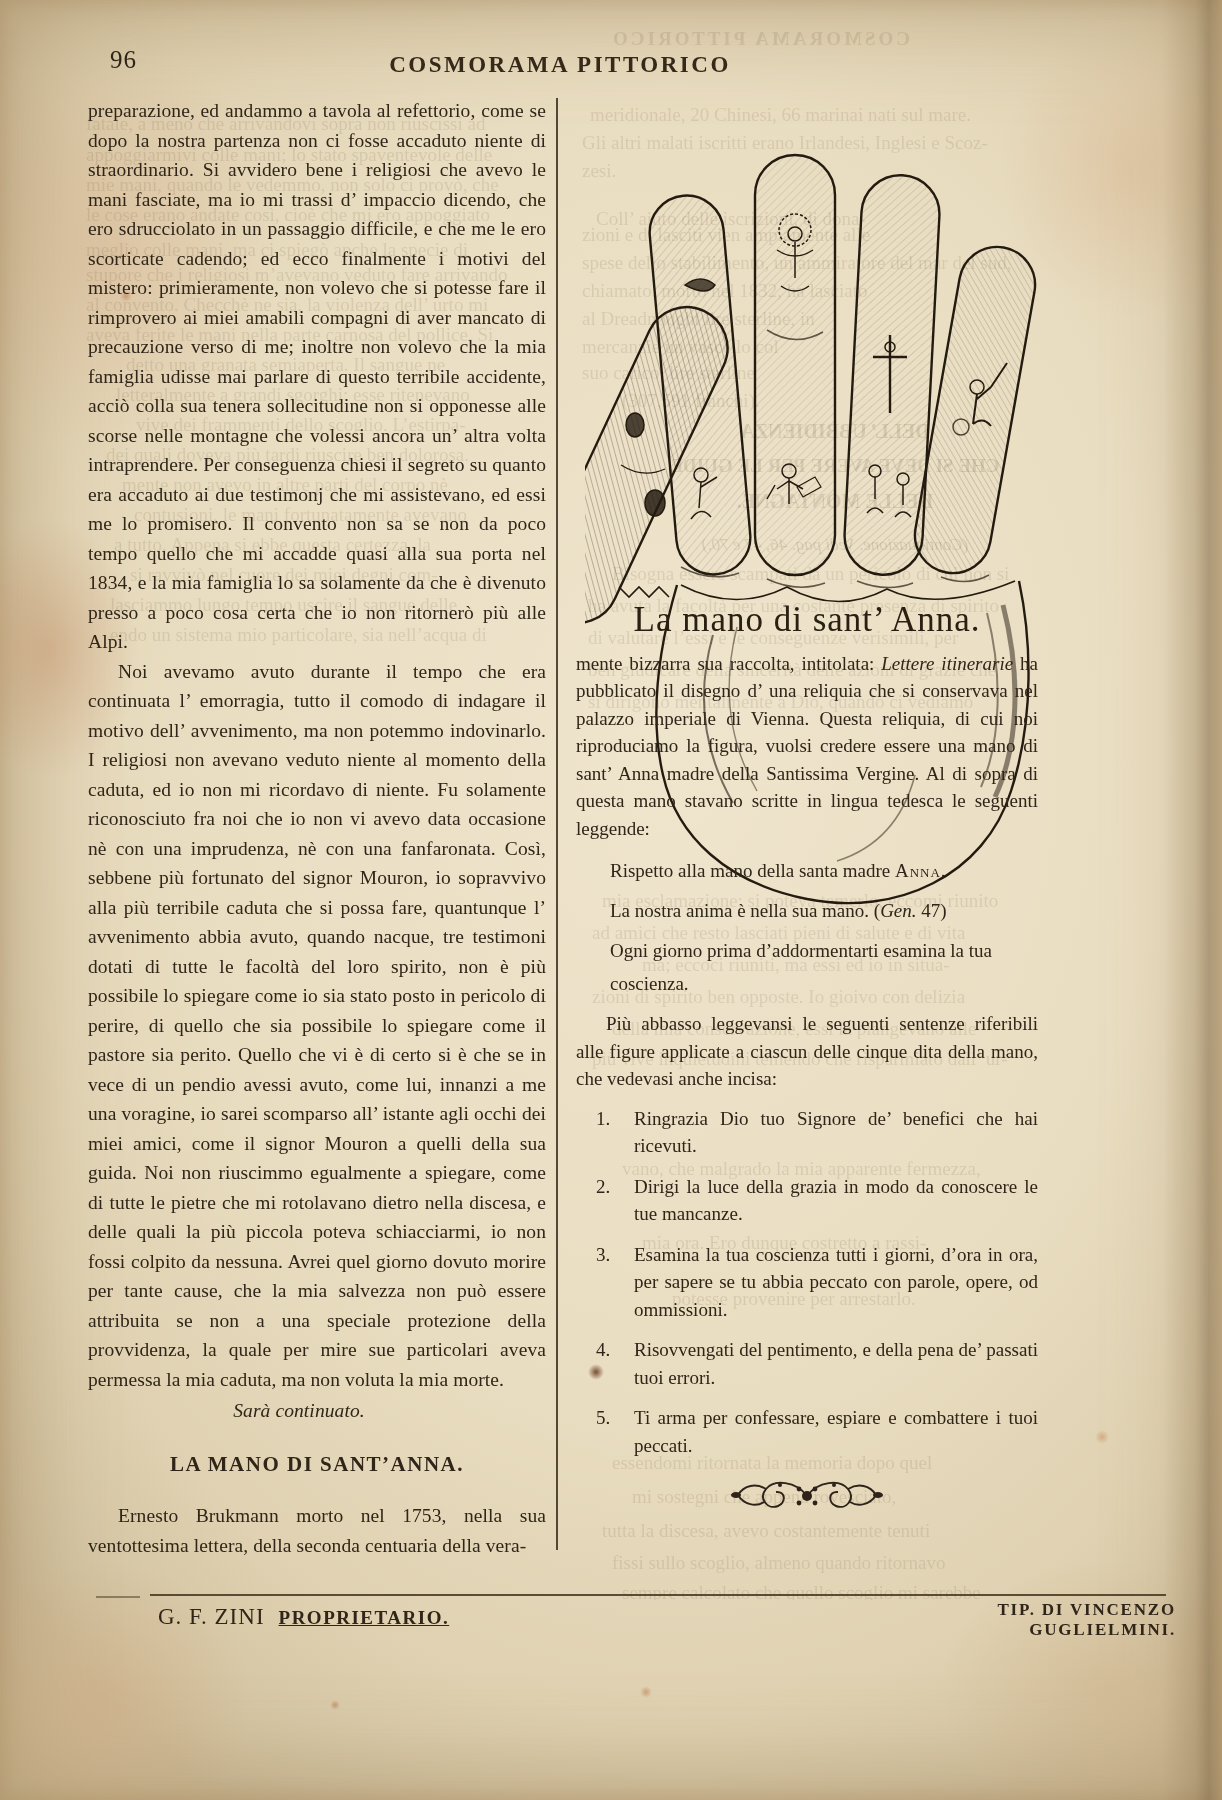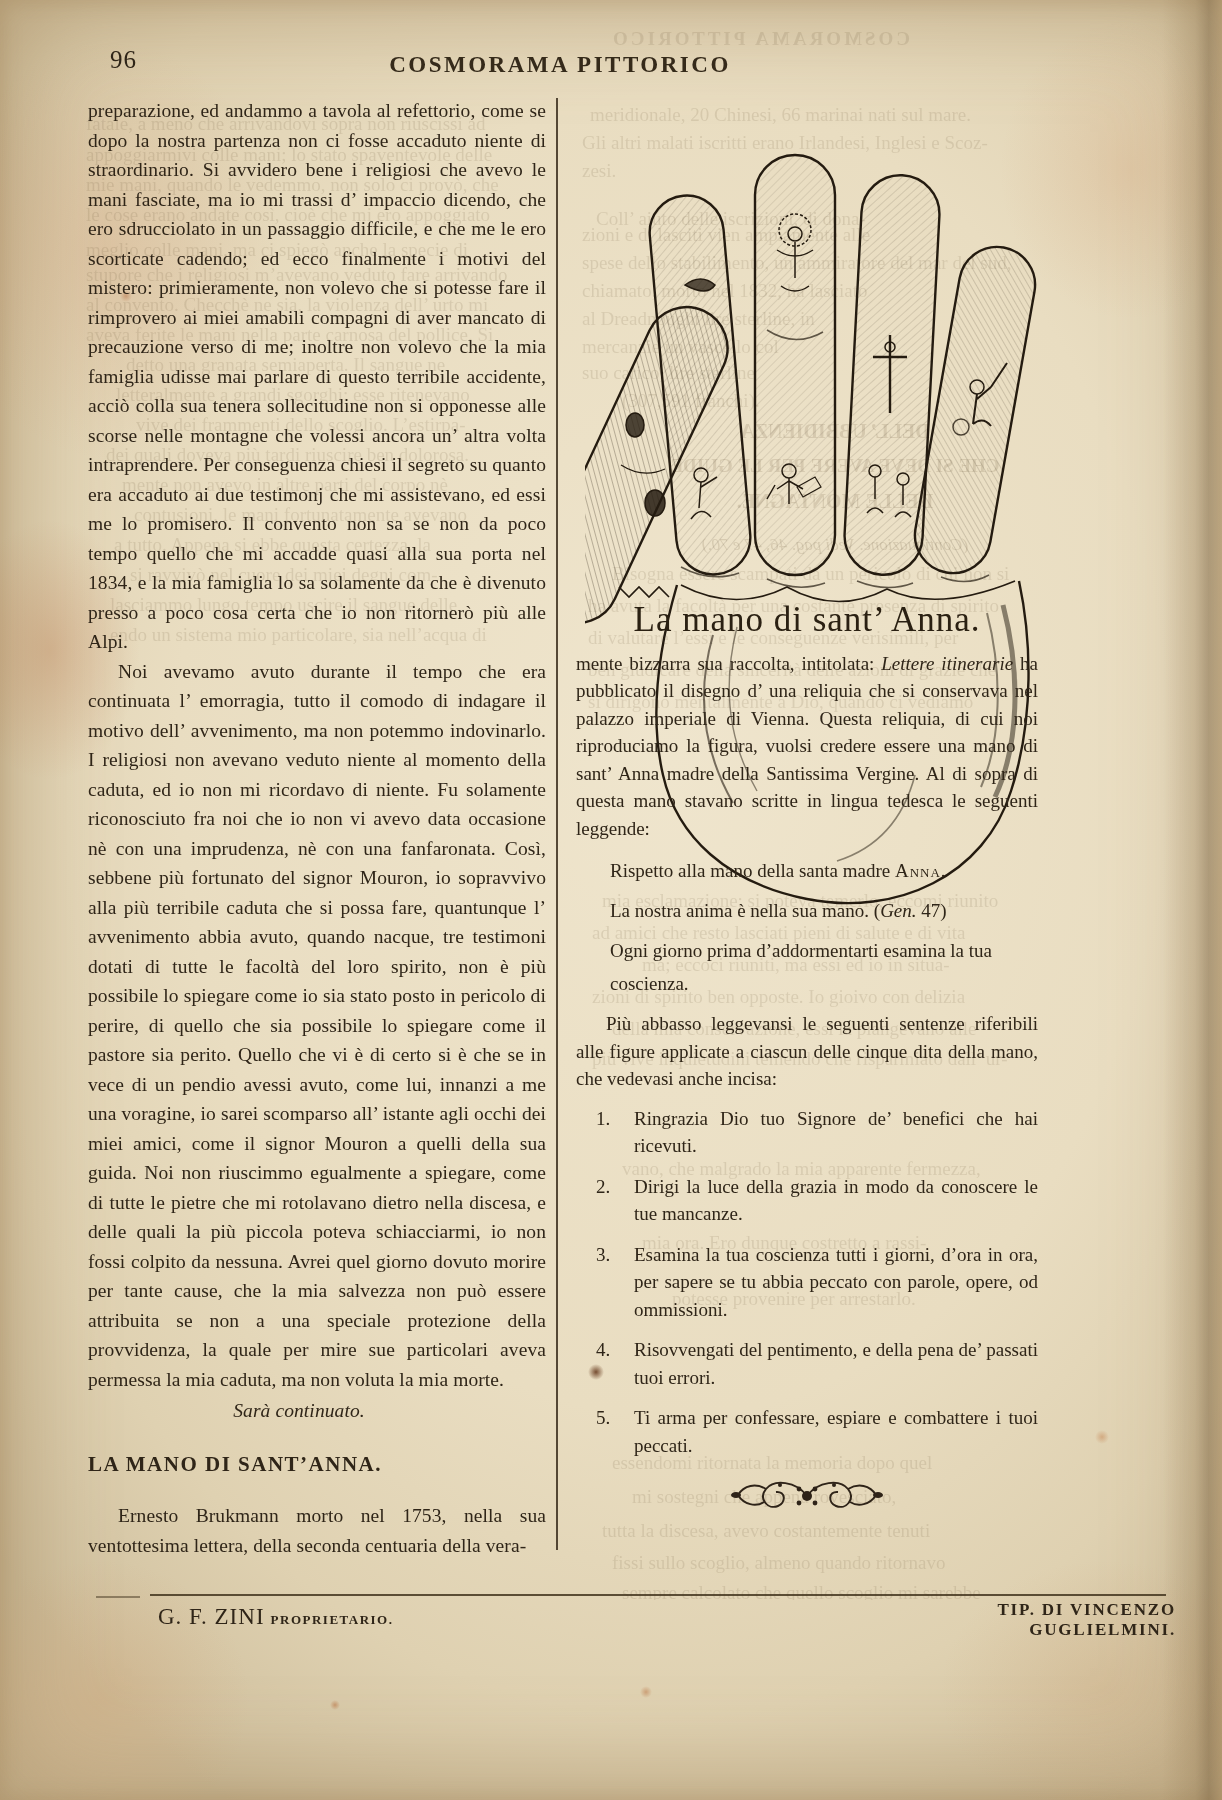--- a/index.html
+++ b/index.html
@@ -26,36 +26,36 @@
   .pgs{position:absolute;left:600px;top:0;width:470px;height:700px;text-align:center;z-index:2;}
   .pgs .g{position:absolute;left:0;width:100%;white-space:normal;opacity:.17;}
   .col-divider{position:absolute;left:556px;top:98px;width:2px;height:1452px;background:#392d1c;opacity:.85;z-index:4;}
   .left-col{position:absolute;left:88px;top:96px;width:458px;z-index:5;
         font-size:19.5px;line-height:29.5px;letter-spacing:.1px;}
   .right-col{position:absolute;left:576px;top:606px;width:462px;z-index:5;
         font-size:19px;line-height:27.5px;}
   .jp{margin:0;text-align:justify;}
   .ind{text-indent:30px;}
   .note{margin:2px 36px 0 0;text-align:center;font-style:italic;}
-  .sec{margin:24px 0 22px 0;font-size:21px;font-weight:bold;letter-spacing:1.5px;}
+  .sec{margin:24px 0 22px 0;text-align:center;font-size:21px;font-weight:bold;letter-spacing:1.5px;}
   .art-title{margin:0 0 16px 0;text-align:center;font-weight:normal;font-size:35px;letter-spacing:1px;color:#2a2012;}
   .legends{margin:12px 0 0 34px;}
   .legend{margin:0 0 7px 0;line-height:33px;}
   .sc{font-variant:small-caps;letter-spacing:1px;}
   .p2{margin-top:10px;}
   .list{margin-top:12px;}
   .li{position:relative;padding-left:58px;margin-bottom:13px;text-align:justify;}
   .num{position:absolute;left:20px;top:0;}
   .ornament{margin:16px auto 0;width:170px;z-index:5;}
   .hand{position:absolute;left:585px;top:130px;width:460px;height:790px;z-index:3;}
   .foot-rule{position:absolute;left:150px;top:1594px;width:1016px;height:2px;background:#43351f;opacity:.85;z-index:4;}
   .foot-rule2{position:absolute;left:96px;top:1596px;width:44px;height:2px;background:#43351f;opacity:.5;z-index:4;}
   .footer-left{position:absolute;left:158px;top:1604px;z-index:5;}
   .footer-left .nm{font-size:23px;letter-spacing:1px;}
-  .footer-left .rl{font-size:13px;letter-spacing:1.5px;font-weight:bold;margin-left:2px;}
+  .footer-left .rl{font-size:19px;letter-spacing:1.5px;font-weight:bold;margin-left:10px;text-decoration:underline;}
   .footer-right{position:absolute;left:850px;top:1600px;width:326px;text-align:right;
         font-size:17px;font-weight:bold;letter-spacing:1.8px;z-index:5;}
 </style>
 </head>
 <body>
 
 <div class="page">
 
   <div class="st" style="left:-60px;top:40px;width:340px;height:420px;background:radial-gradient(closest-side,rgba(199,132,92,.20),rgba(199,132,92,0));"></div>
   <div class="st" style="left:-40px;top:520px;width:180px;height:260px;background:radial-gradient(closest-side,rgba(178,104,58,.28),rgba(178,104,58,0));"></div>

